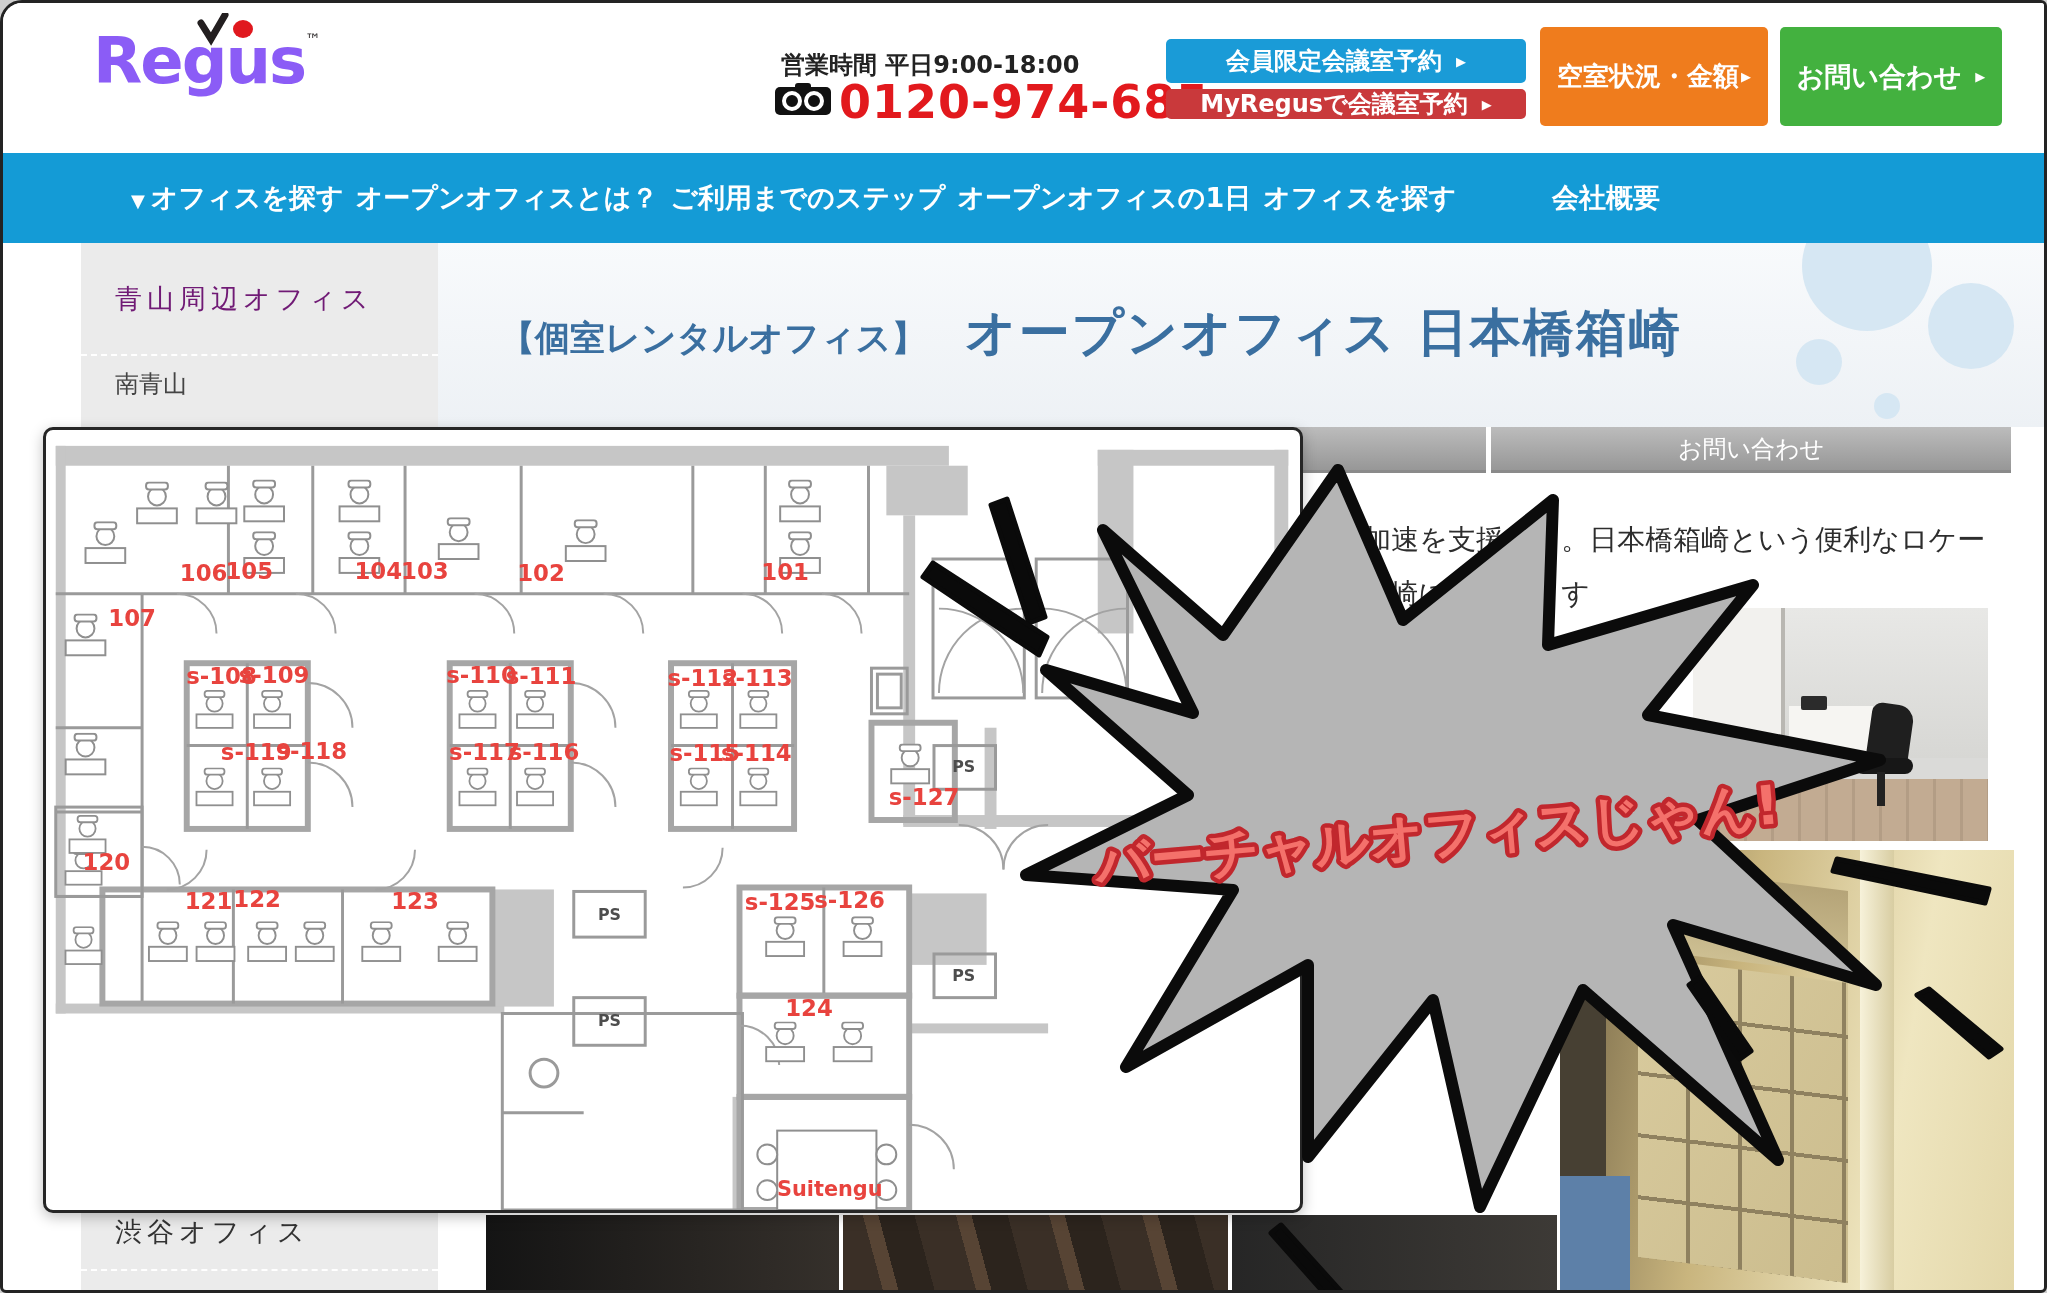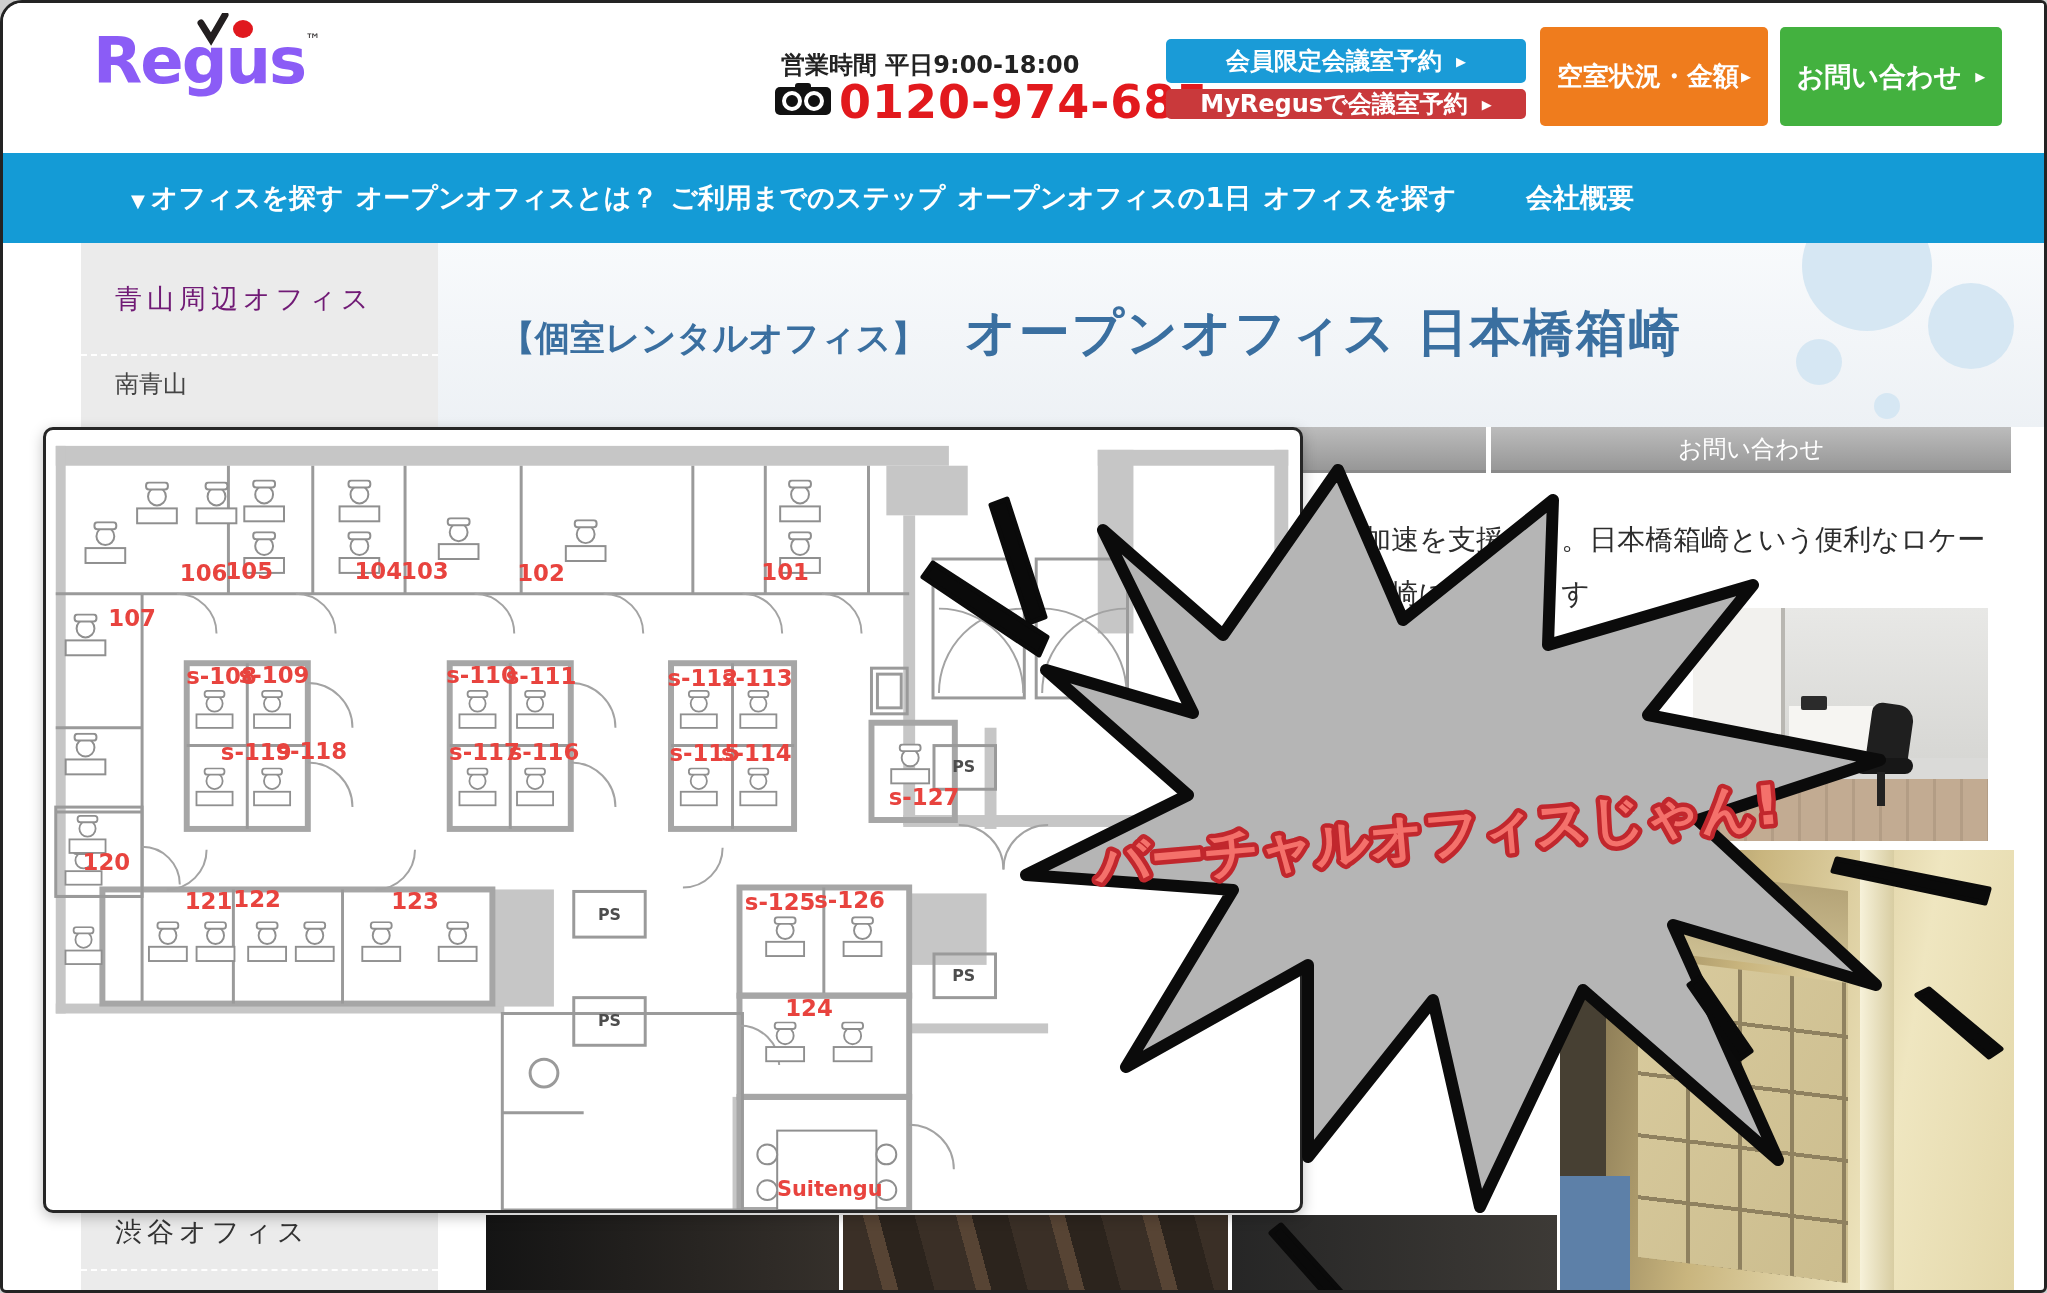--- a/index.html
+++ b/index.html
@@ -20,21 +20,21 @@
   .btn .arr{font-size:13px;margin-left:14px;}
   .btn-member{left:1163px;top:36px;width:360px;height:44px;font-size:24px;}
   .btn-myregus{left:1163px;top:86px;width:360px;height:30px;font-size:24px;}
   .btn-vacancy{left:1537px;top:24px;width:228px;height:99px;font-size:26px;}
   .btn-contact{left:1777px;top:24px;width:222px;height:99px;font-size:27px;}
   
   .nav{position:absolute;left:0;top:150px;width:100%;height:90px;display:flex;align-items:center;
        padding-left:128px;box-sizing:border-box;gap:46px;}
   .nav-item{color:#fff;font-size:27px;font-weight:bold;white-space:nowrap;cursor:pointer;}
   .nav-item .caret{font-size:18px;margin-right:6px;}
-  .nav-item.last{margin-left:58px;}
+  .nav-item.last{margin-left:84px;}
   
   .sidebar{position:absolute;left:78px;top:240px;width:357px;height:1053px;background:#ebebeb;z-index:1;}
   .sb-head{height:113px;display:flex;align-items:center;padding-left:34px;font-size:27px;color:#701a75;
            letter-spacing:5px;border-bottom:2px dashed #fff;box-sizing:border-box;cursor:pointer;}
   .sb-item{height:56px;display:flex;align-items:center;padding-left:34px;font-size:24px;color:#444;cursor:pointer;}
   .sb-bottom{position:absolute;left:0;top:952px;width:100%;}
   .sb-bottom .sb-head2{height:76px;display:flex;align-items:center;padding-left:34px;font-size:27px;color:#333;
            letter-spacing:5px;border-bottom:2px dashed #fff;box-sizing:border-box;cursor:pointer;}
   
   .band{position:absolute;left:435px;top:240px;width:1612px;height:184px;

